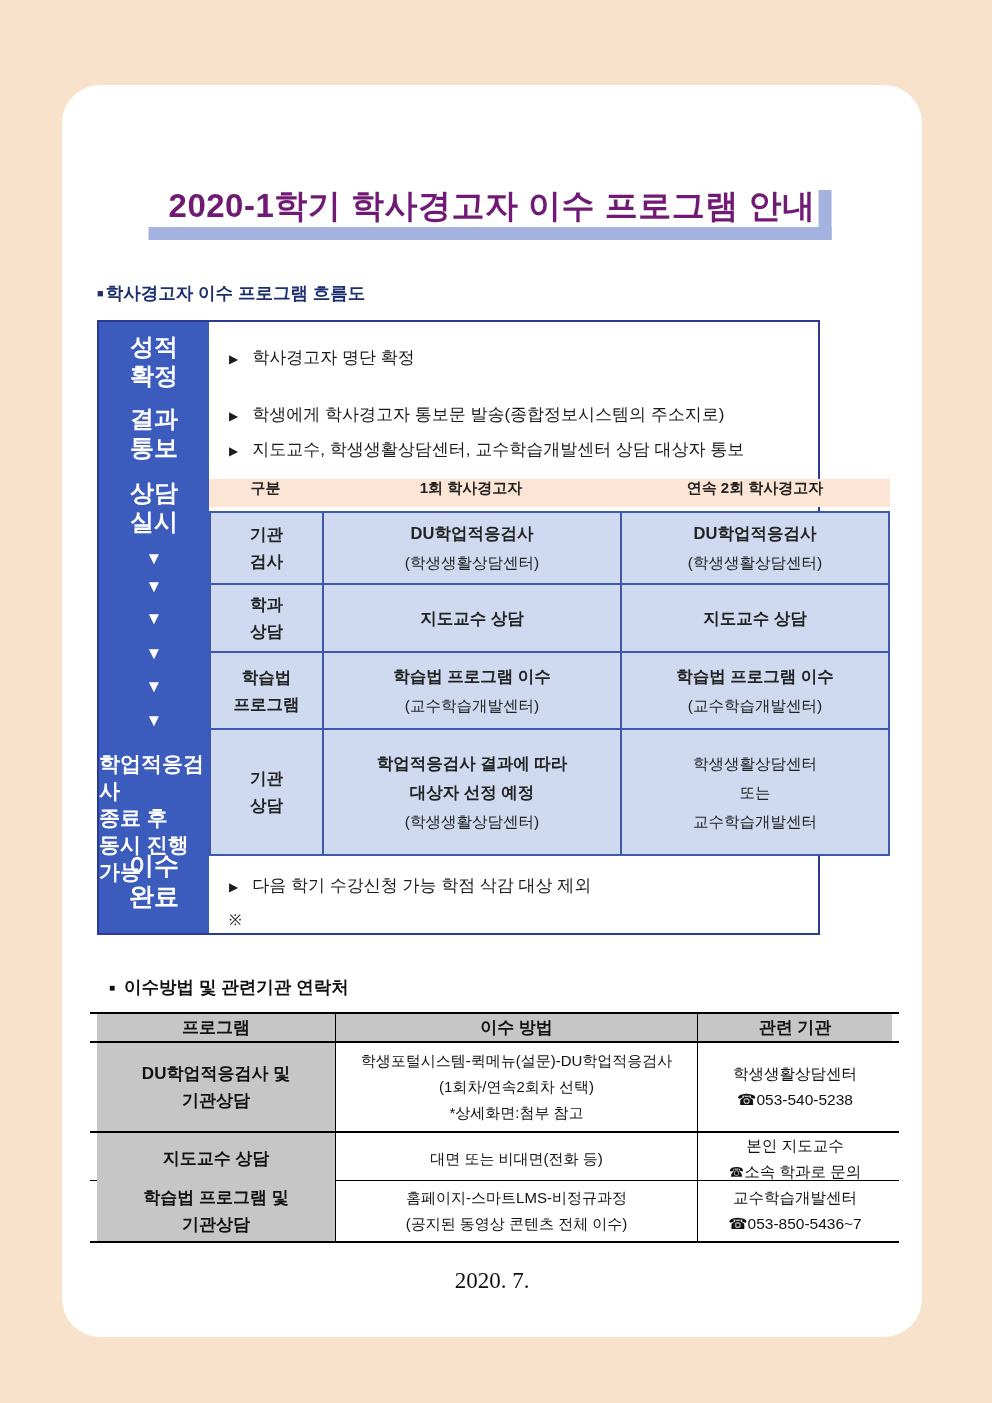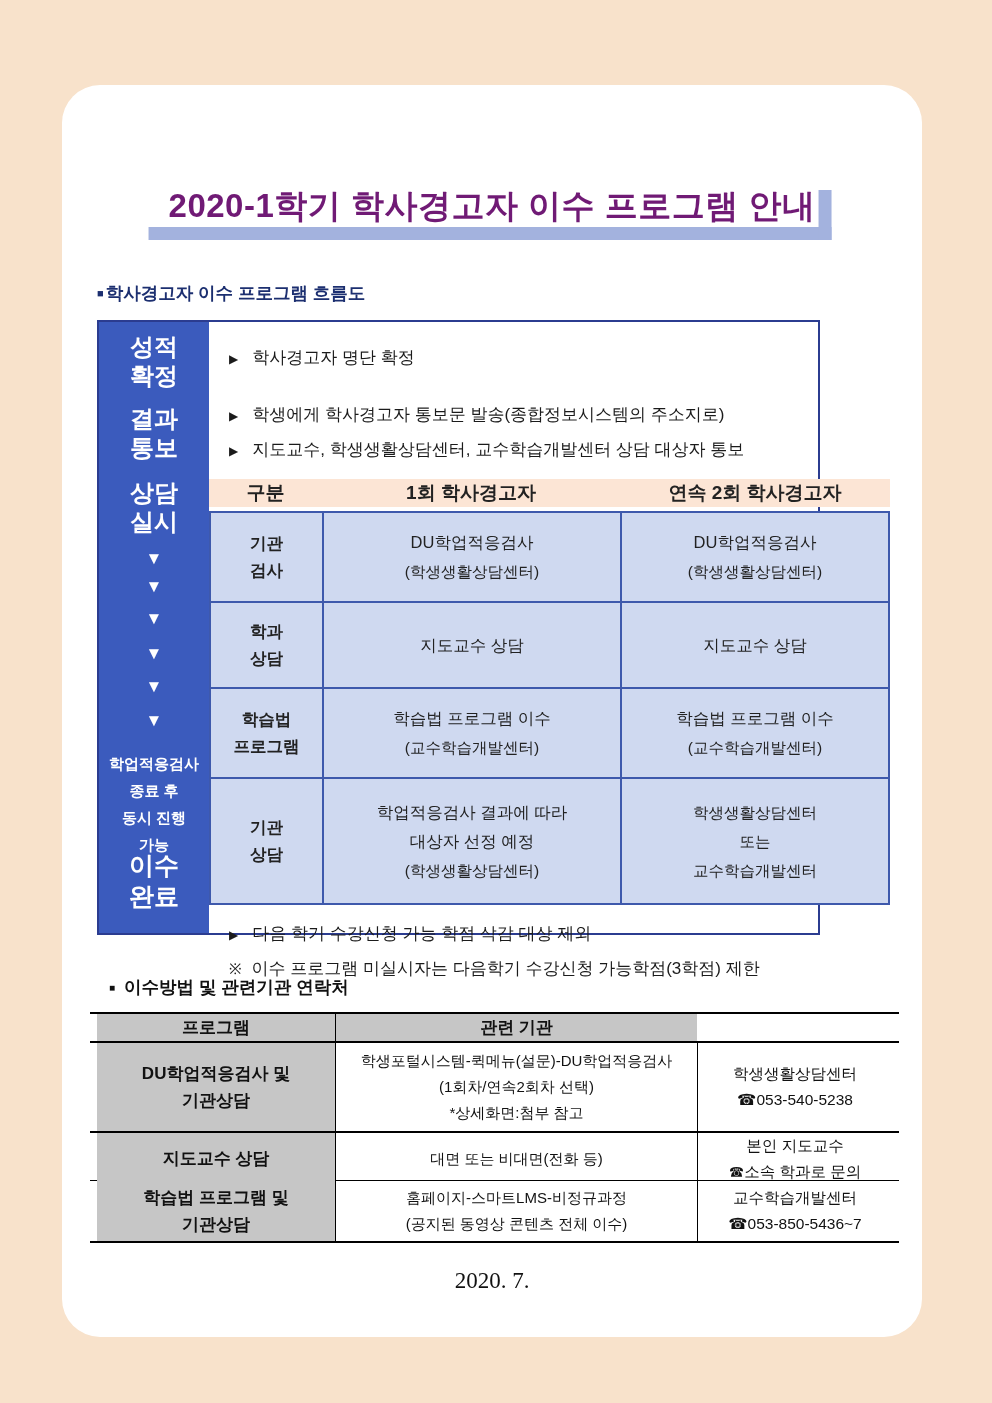--- a/index.html
+++ b/index.html
@@ -27,41 +27,41 @@
   .h2 .sq{font-size:10px;vertical-align:2px;margin-right:9px;}
   
   .flow{position:absolute;left:35px;top:235px;width:723px;height:615px;
     border:2px solid #2b3c90;box-sizing:border-box;display:flex;background:#fff;}
   .flow-sidebar{width:110px;flex:0 0 110px;background:#3b5bbd;position:relative;color:#fff;}
   .stage{position:absolute;width:100%;text-align:center;font-weight:bold;
     font-size:24px;line-height:29px;}
   .stage.s1{top:10px;} .stage.s2{top:82px;} .stage.s3{top:156px;}
   .stage.s4{top:528px;font-size:25px;line-height:31px;}
   .arrow{position:absolute;width:100%;text-align:center;font-size:17px;line-height:17px;color:#fff;}
-  .note{position:absolute;top:428px;width:100%;text-align:center;
-    font-size:15px;font-weight:bold;line-height:27px;}
+  .note{position:absolute;top:428px;width:100%;
+    font-size:21px;font-weight:bold;line-height:27px;}
   .flow-main{flex:1;position:relative;box-sizing:border-box;}
   .frow{box-sizing:border-box;padding-left:20px;display:flex;flex-direction:column;justify-content:center;}
   .frow.r1{height:70px;}
   .frow.r2{height:80px;}
   .frow.r4{height:89px;padding-top:2px;}
   .b-line{display:flex;align-items:baseline;margin:6px 0;font-size:17px;color:#1b1b1b;}
   .b-line .marker{font-size:12px;margin-right:14px;flex:0 0 auto;}
   .b-line .marker.ref{font-size:15px;margin-right:10px;}
   .ithead{margin-top:7px;margin-bottom:4px;height:28px;background:#fce5d5;
-    display:flex;align-items:center;font-size:19px;font-weight:bold;color:#222;}
+    display:flex;align-items:flex-start;font-size:15px;font-weight:bold;color:#222;}
   .ithead span{display:block;text-align:center;}
   .ithead .hc1{width:113px;} .ithead .hc2{width:298px;} .ithead .hc3{flex:1;}
   table.itable{border-collapse:collapse;width:681px;table-layout:fixed;}
   table.itable col.c1{width:113px;} table.itable col.c2{width:298px;}
   table.itable th,table.itable td{
     border:2px solid #3e59ac;background:#cfd9f0;text-align:center;vertical-align:middle;
-    padding:15px;line-height:29px;font-size:15.5px;font-weight:normal;color:#222;}
+    padding:6px;line-height:29px;font-size:15.5px;font-weight:normal;color:#222;}
   table.itable th div{font-size:16.5px;font-weight:bold;line-height:27px;}
-  table.itable td div.strong{font-size:16.5px;font-weight:normal;text-align:center;}
+  table.itable td div.strong{font-size:16.5px;font-weight:bold;text-align:center;}
   
   .contact{position:absolute;left:28px;top:927px;width:809px;}
   .hline{height:2px;background:#000;}
   .hline.thin{height:1.5px;}
   .c-row{display:grid;grid-template-columns:238px 362px 195px;margin:0 7px;}
   .c-cell{display:flex;flex-direction:column;justify-content:center;align-items:center;
     text-align:center;box-sizing:border-box;font-size:15px;line-height:26px;color:#111;}
   .c-cell + .c-cell{border-left:1.5px solid #000;}
   .c-head .c-cell{background:#c6c6c6;font-size:17px;font-weight:bold;height:27px;}
   .c-col1{background:#c6c6c6;font-size:17px;font-weight:bold;line-height:27px;text-align:right;}
@@ -204,34 +204,34 @@
             </tr>
           </tbody>
       </table>
       <div class="frow r4">
           <div class="b-line">
             <span class="marker">▶</span>
             <span>다음 학기 수강신청 가능 학점 삭감 대상 제외</span>
           </div>
           <div class="b-line">
             <span class="marker ref">※</span>
-            <span>이수 프로그램 미실시자는 다음학기 수강신청 가능학점(3학점) 제한</span>
           </div>
         </div>
     </div>
   </div>
 
   <div class="h2">
     <span class="sq">■</span><span>이수방법 및 관련기관 연락처</span>
   </div>
 
   <div class="contact">
     <div class="hline"></div>
     <div class="c-row c-head">
       <div class="c-cell">프로그램</div>
+      <div class="c-cell">이수 방법</div>
       <div class="c-cell">관련 기관</div>
     </div>
     <div class="hline"></div>
     <div id="contact-body">
         <div class="c-row" style="height: 88px;">
           <div class="c-cell c-col1">
             <div>DU학업적응검사 및</div>
             <div>기관상담</div>
           </div>
           <div class="c-cell c-col2">

